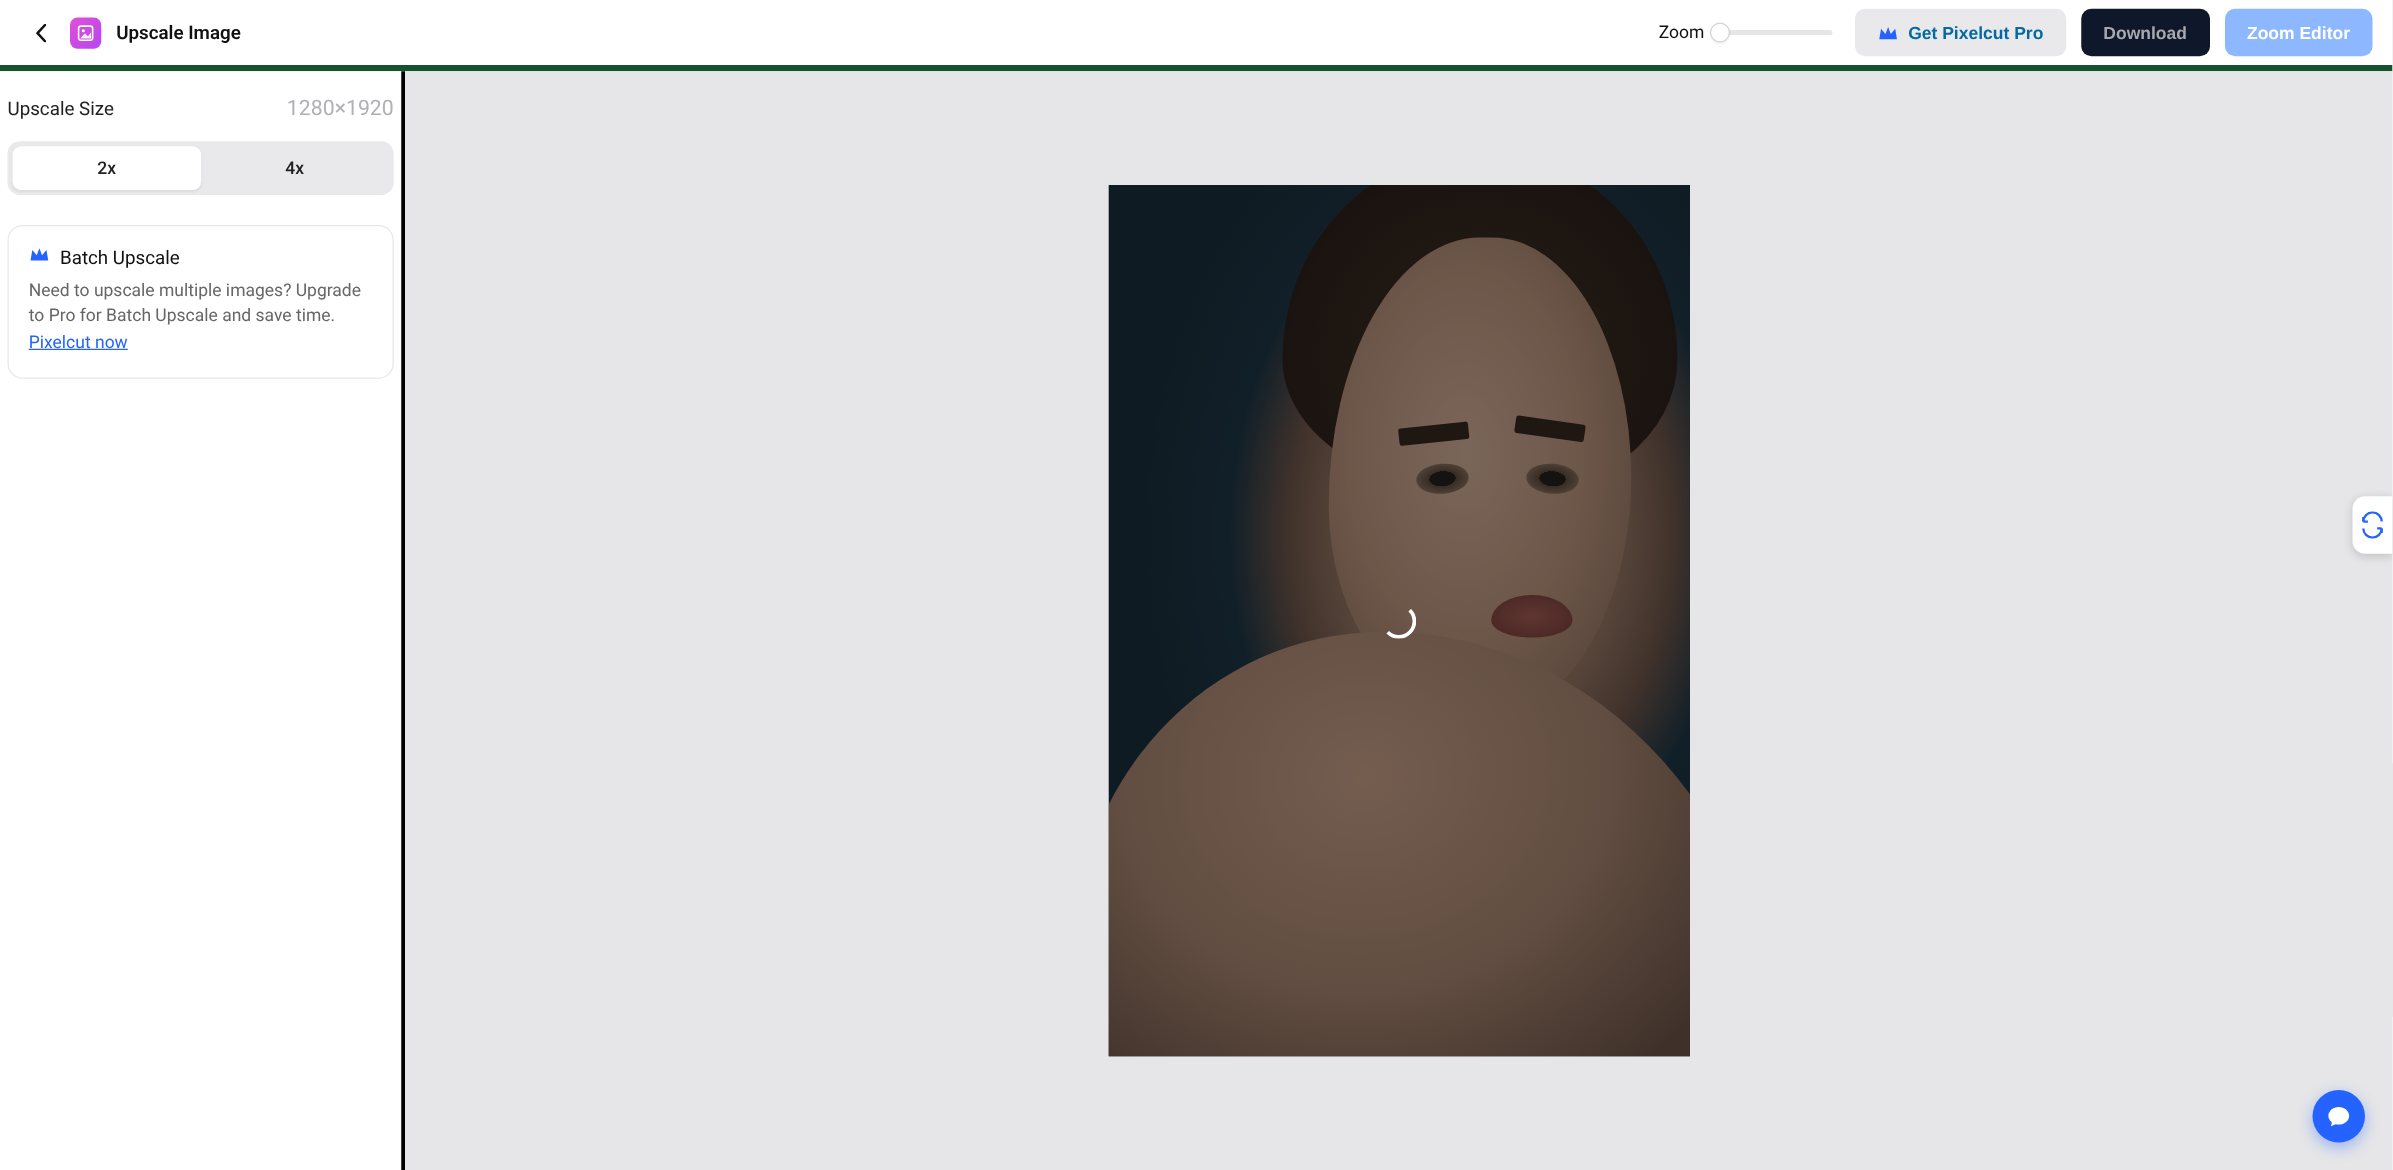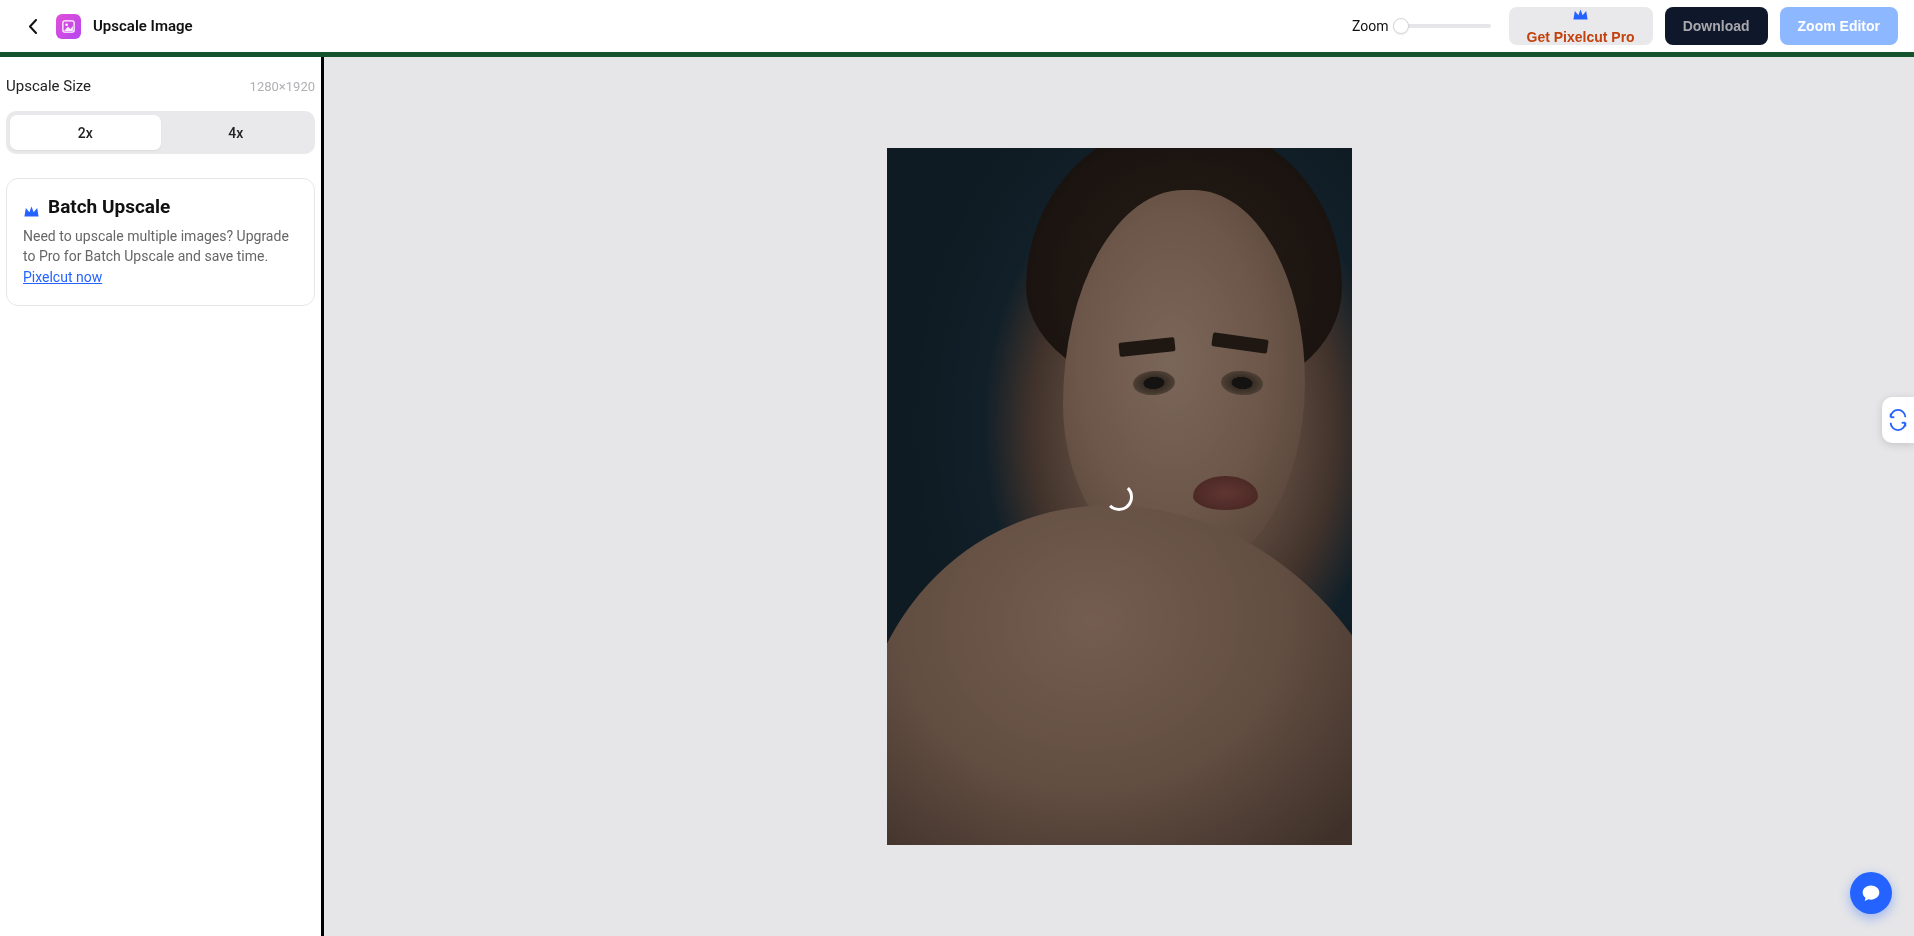--- a/index.html
+++ b/index.html
@@ -71,42 +71,42 @@
   height: 38px;
   display:flex; align-items:center; justify-content:center;
   gap:8px;
   padding: 0 18px;
   border-radius:8px;
   font-size:14px;
   font-weight:600;
   cursor:pointer;
   border:none;
 }
-.btn-pro { background:#e9e9ec; color:#c2410c;flex-direction:column; }
+.btn-pro { background:#e9e9ec; color:#0369a1; }
 .btn-pro svg{ width:17px; height:13px; fill:#2463ff;}
 .btn-download { background:#0f172a; color:#a8a8ad; cursor:default;}
 .btn-editor { background:#8db7ff; color:#fff; }
 
 
 .main {
   display:flex;
   height: calc(100% - 57px);
 }
 .sidebar {
   width: 324px;
   background:#fff;
   padding: 20px 6px;
   border-right:3px solid #000000;
 }
 .size-row {
   display:flex; justify-content:space-between; align-items:center;
   margin-bottom:16px;
 }
 .size-label { font-size:15px; color:#222;}
-.size-value { font-size:13px; color:#b0b0b5;}
+.size-value { font-size:17px; color:#b0b0b5;}
 .seg {
   background:#e9e9ec;
   border-radius:10px;
   padding:4px;
   display:flex;
   gap:0;
 }
 .seg-btn {
   flex:1;
   height:35px;
@@ -116,22 +116,22 @@
   cursor:pointer;
 }
 .seg-btn.active { background:#fff; box-shadow:0 1px 2px rgba(0,0,0,.06);}
 .card {
   margin-top: 24px;
   border:1px solid #e7e7ea;
   border-radius:12px;
   padding: 16px 16px 18px;
 }
 .card-title {
-  display:flex; align-items:flex-end; gap:8px;
-  font-size:19px; font-weight:700; color:#111;
+  display:flex; align-items:flex-start; gap:8px;
+  font-size:15px; font-weight:400; color:#111;
   margin-bottom:8px;
 }
 .card-title svg{width:17px;height:13px; fill:#2463ff;}
 .card-text { font-size:14px; color:#666; line-height:1.45;}
 .card-link { color:#2463ff; text-decoration:underline; cursor:pointer;}
 
 
 .canvas {
   flex:1;
   background:#e6e6e8;

